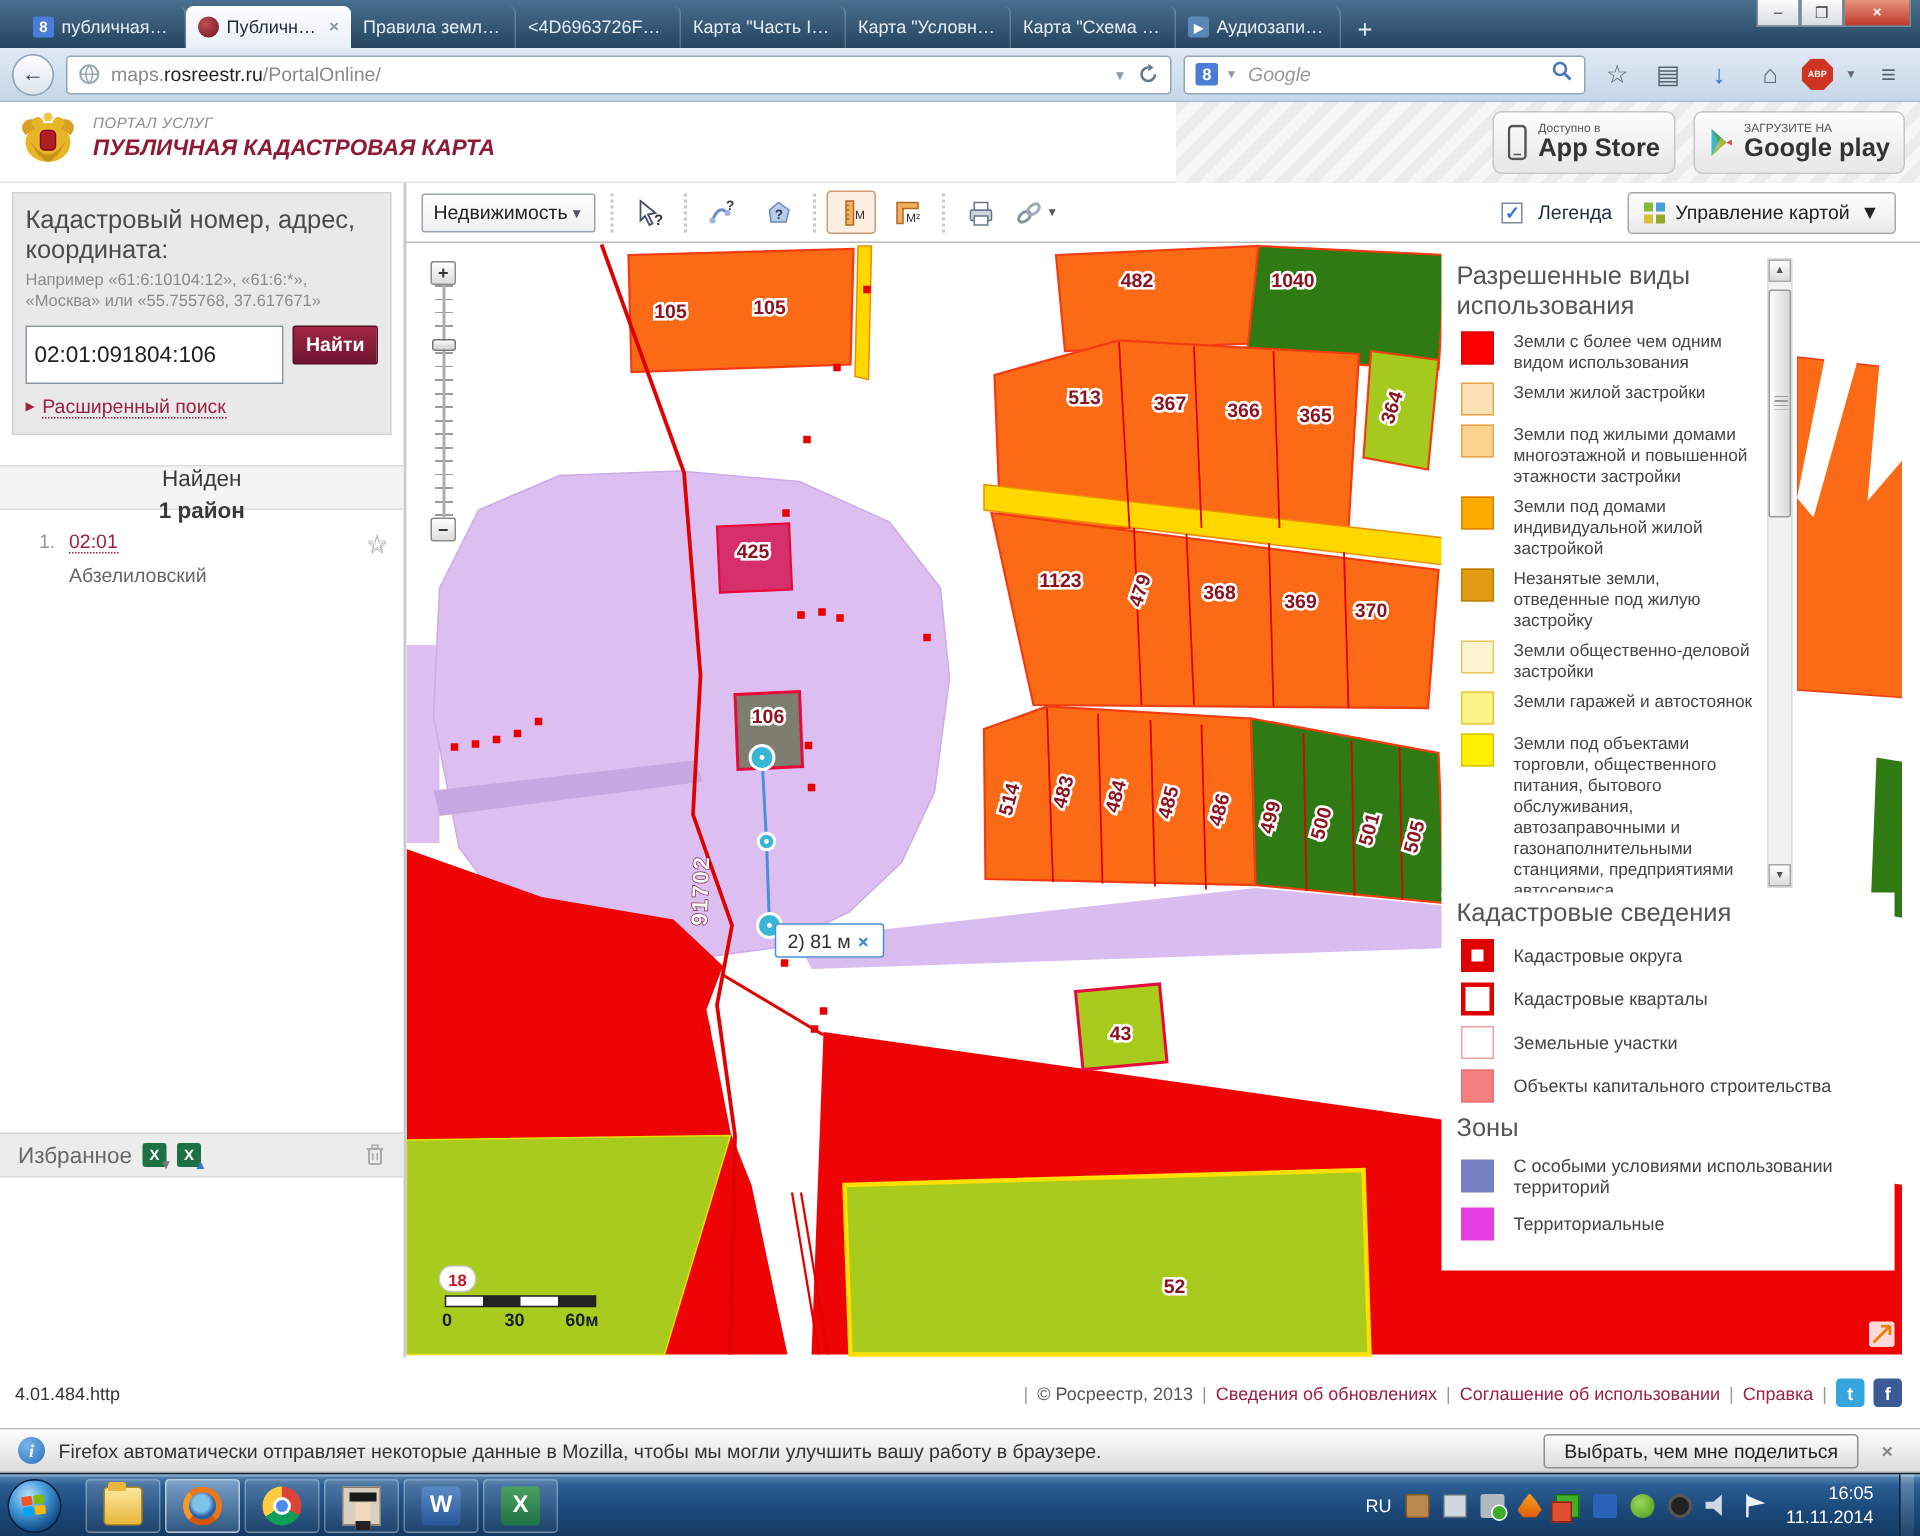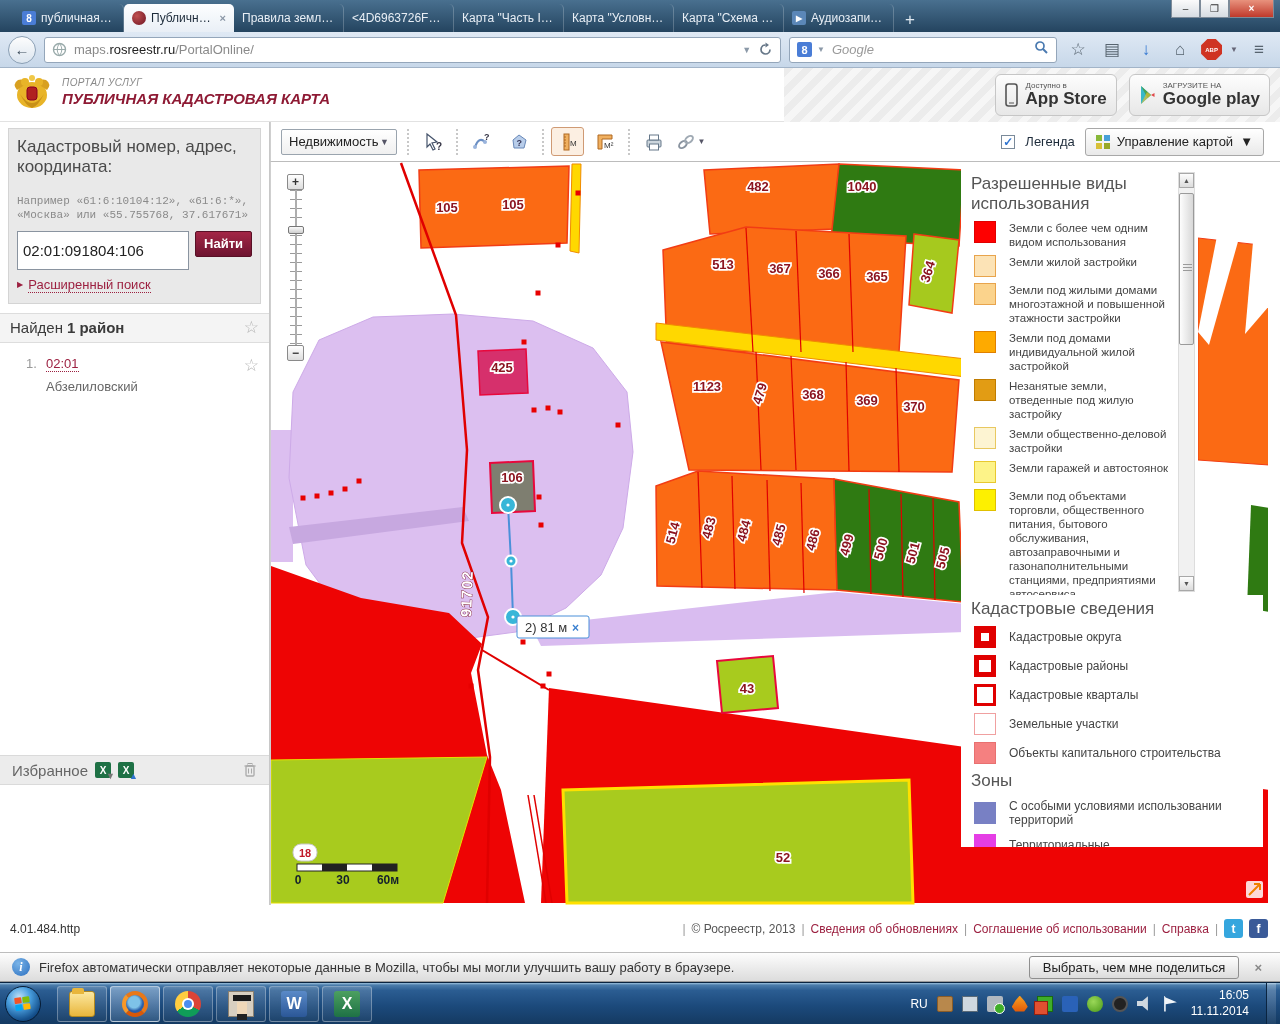--- a/index.html
+++ b/index.html
@@ -87,32 +87,32 @@
   #legendlbl{font-size:13px;color:#1d2b3a;}
   #mapctl{height:28px;border:1px solid #a8a8a8;border-radius:3px;background:linear-gradient(#fff,#e9e9e9);
     display:flex;align-items:center;gap:7px;padding:0 10px;font-size:13px;color:#222;}
   .gridico{width:14px;height:14px;display:grid;grid-template-columns:6px 6px;grid-template-rows:6px 6px;gap:2px;}
   .gridico i{display:block;}
   
   #sidebar{position:absolute;left:0;top:54px;width:270px;height:783px;background:#fff;
     border-right:1px solid #c8c8c8;font-size:13px;}
   #searchpanel{margin:6px 8px 0;background:#e9e9e9;border:1px solid #d4d4d4;padding:8px 8px 10px;}
   .sp-title{font-size:17px;color:#4a4a4a;}
-  .sp-hint{font-size:11px;color:#8a8a8a;margin-top:17px;line-height:1.3;font-family:Liberation Mono, monospace;}
+  .sp-hint{font-size:11px;color:#8a8a8a;margin-top:3px;line-height:1.3;}
   .sp-row{display:flex;gap:6px;margin-top:8px;}
   #kadnum{width:172px;height:39px;border:1px solid #8a94a0;padding:0 5px;font-size:15px;color:#222;
     font-family:"Liberation Sans",sans-serif;}
   #findbtn{width:60px;height:26px;background:linear-gradient(#a32646,#6e1430);color:#fff;
     font-size:13px;font-weight:bold;border:1px solid #581026;border-radius:2px;
     display:flex;align-items:center;justify-content:center;}
   .adv{margin-top:7px;color:#9c2040;display:flex;align-items:center;gap:5px;}
   .adv .tri{font-size:8px;}
   .adv .lnk{border-bottom:1px dotted #9c2040;font-size:13px;}
-  #reshdr{margin-top:9px;height:30px;background:#f4f4f4;border-top:1px solid #ddd;border-bottom:1px solid #ddd;
-    display:flex;align-items:center;padding:0 10px;font-size:15px;color:#3a3a3a;gap:4px;}
+  #reshdr{margin-top:20px;height:30px;background:#f4f4f4;border-top:1px solid #ddd;border-bottom:1px solid #ddd;
+    display:flex;align-items:center;padding:0 10px;font-size:15px;color:#3a3a3a;gap:4px;flex-direction:column;}
   .star{margin-left:auto;color:#b5b5b5;font-size:17px;}
   #resitem{position:relative;padding:13px 10px 0 46px;}
   #resitem .idx{position:absolute;left:26px;top:13px;color:#999;}
   #resitem .code{color:#9c2040;border-bottom:1px dotted #9c2040;display:inline-block;}
   #resitem .rname{color:#666;margin-top:7px;}
   #resitem .star{position:absolute;right:10px;top:12px;}
   #favbar{position:absolute;left:0;top:633px;width:100%;height:30px;background:#ececec;
     border-top:1px solid #dadada;border-bottom:1px solid #dadada;display:flex;align-items:center;
     gap:7px;padding:0 12px;color:#666;font-size:15px;}
   .xlico{width:16px;height:16px;position:relative;background:#1e7145;border-radius:2px;color:#fff;
@@ -653,24 +653,20 @@
     </div>
 
     <div id="legendbot">
       <div class="ltitle">Кадастровые сведения</div>
       <div>
           <div class="crow">
             <div class="csw" style="background: rgb(255, 255, 255); border: 7px solid rgb(224, 0, 0);"></div>
             <div class="ctx">Кадастровые округа</div>
           </div>
           <div class="crow">
-            <div class="csw" style="background: rgb(255, 255, 255); border: 5px solid rgb(224, 0, 0);"></div>
-            <div class="ctx">Кадастровые районы</div>
-          </div>
-          <div class="crow">
             <div class="csw" style="background: rgb(255, 255, 255); border: 3px solid rgb(224, 0, 0);"></div>
             <div class="ctx">Кадастровые кварталы</div>
           </div>
           <div class="crow">
             <div class="csw" style="background: rgb(255, 255, 255); border: 1px solid rgb(240, 160, 160);"></div>
             <div class="ctx">Земельные участки</div>
           </div>
           <div class="crow">
             <div class="csw" style="background: rgb(245, 128, 128); border: 1px solid rgb(232, 112, 112);"></div>
             <div class="ctx">Объекты капитального строительства</div>

